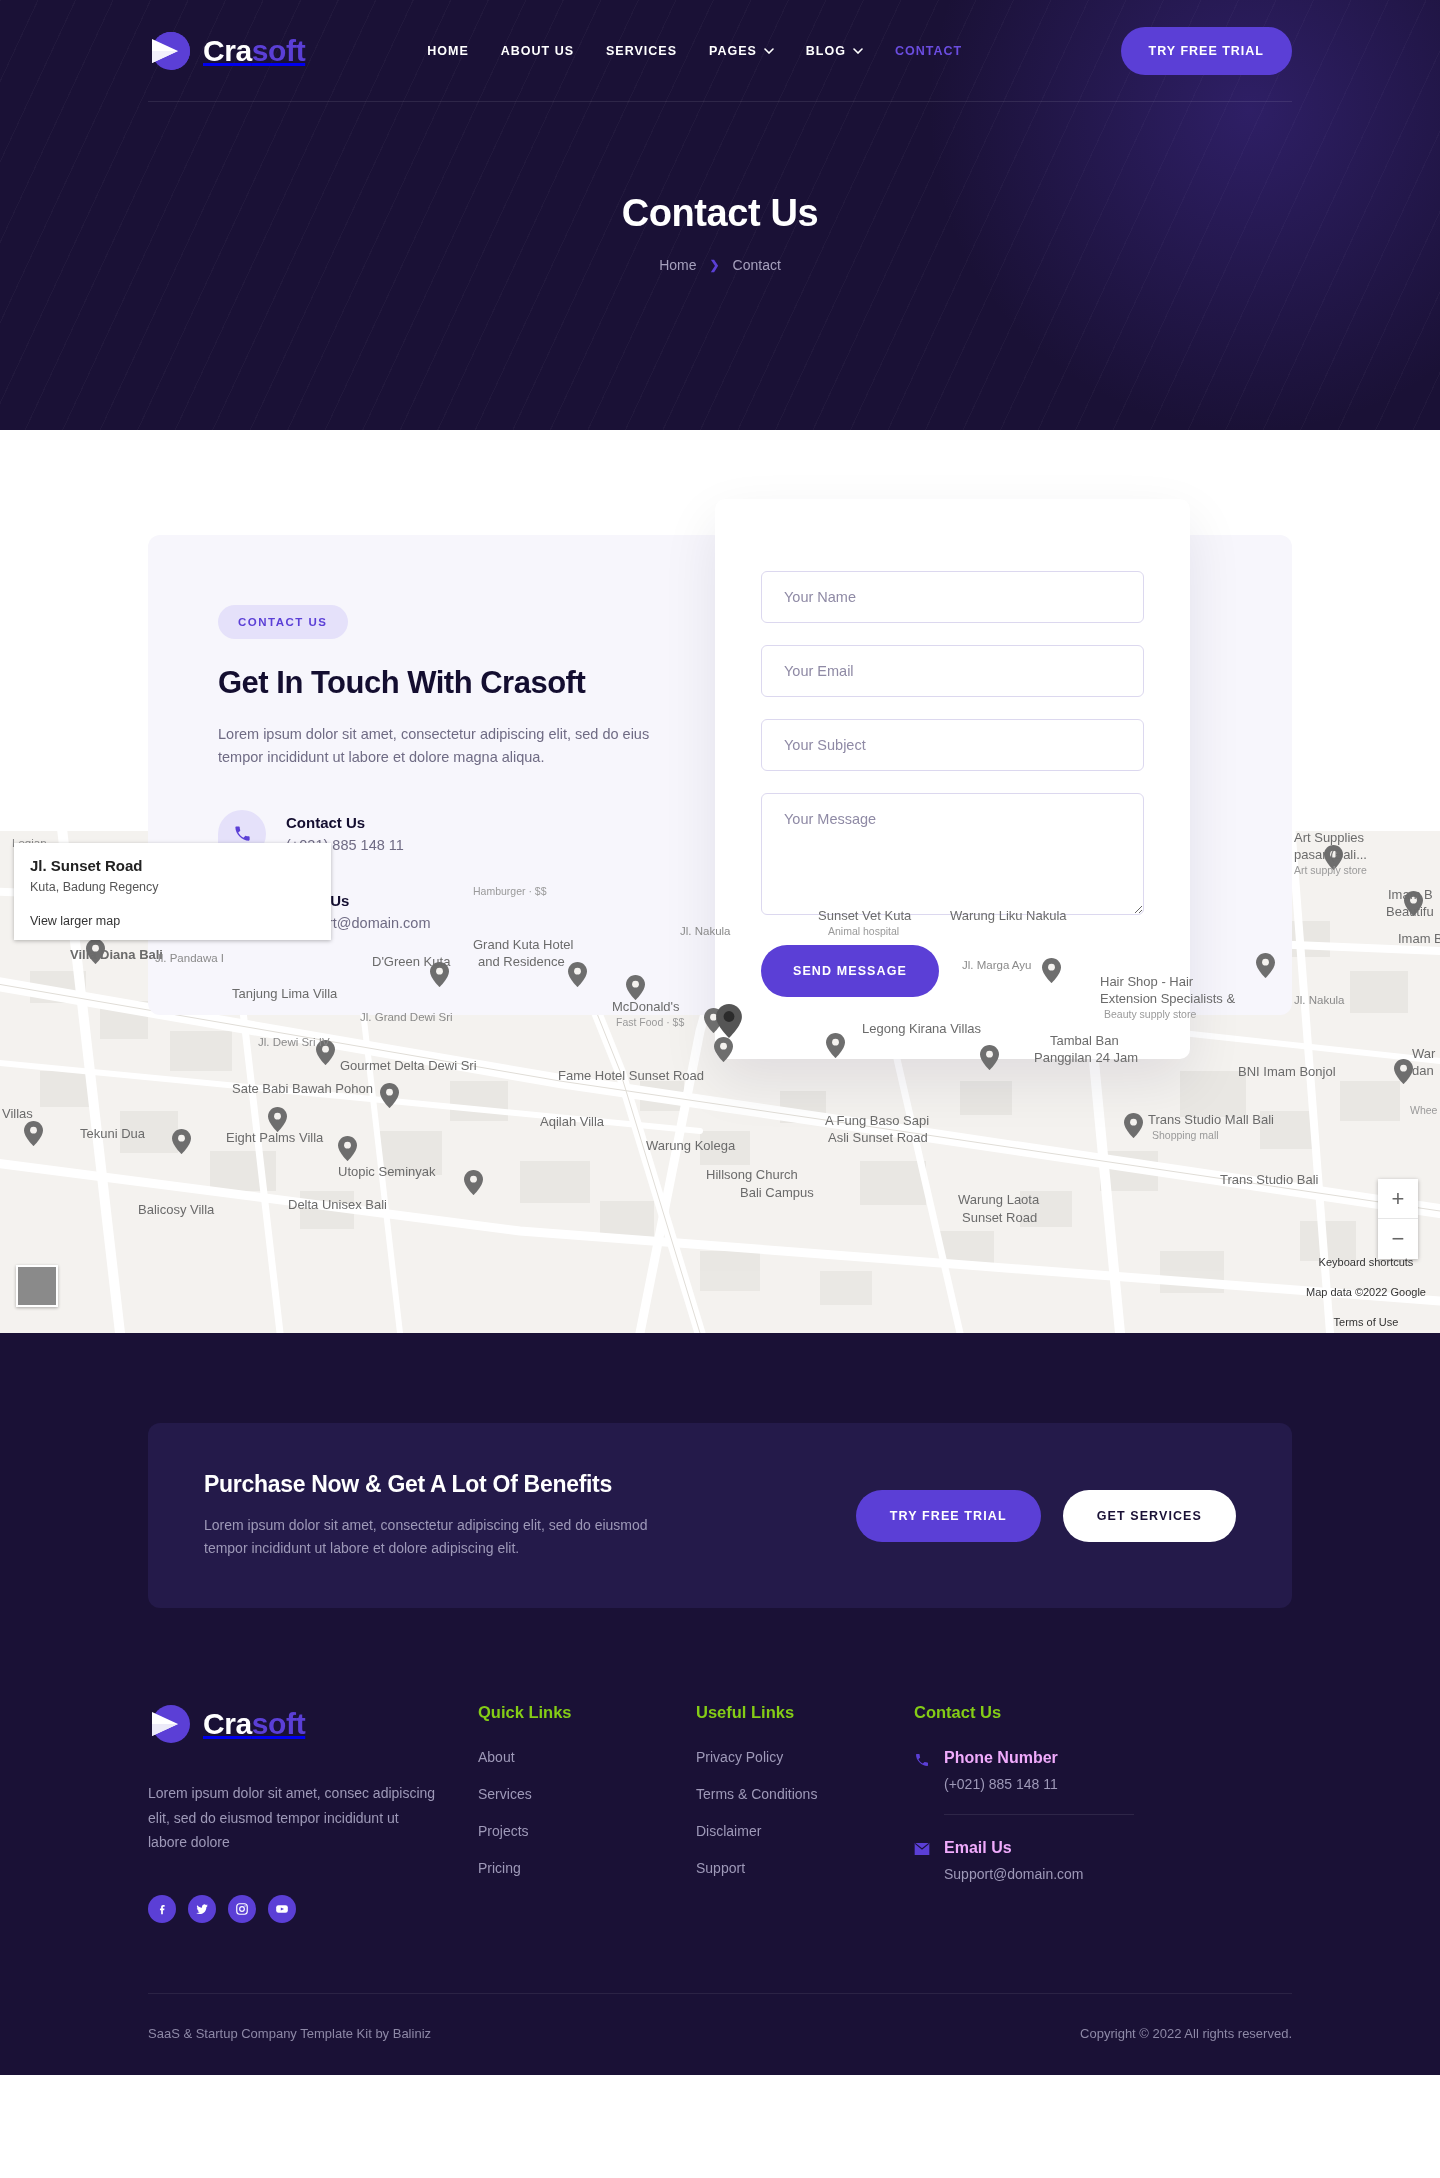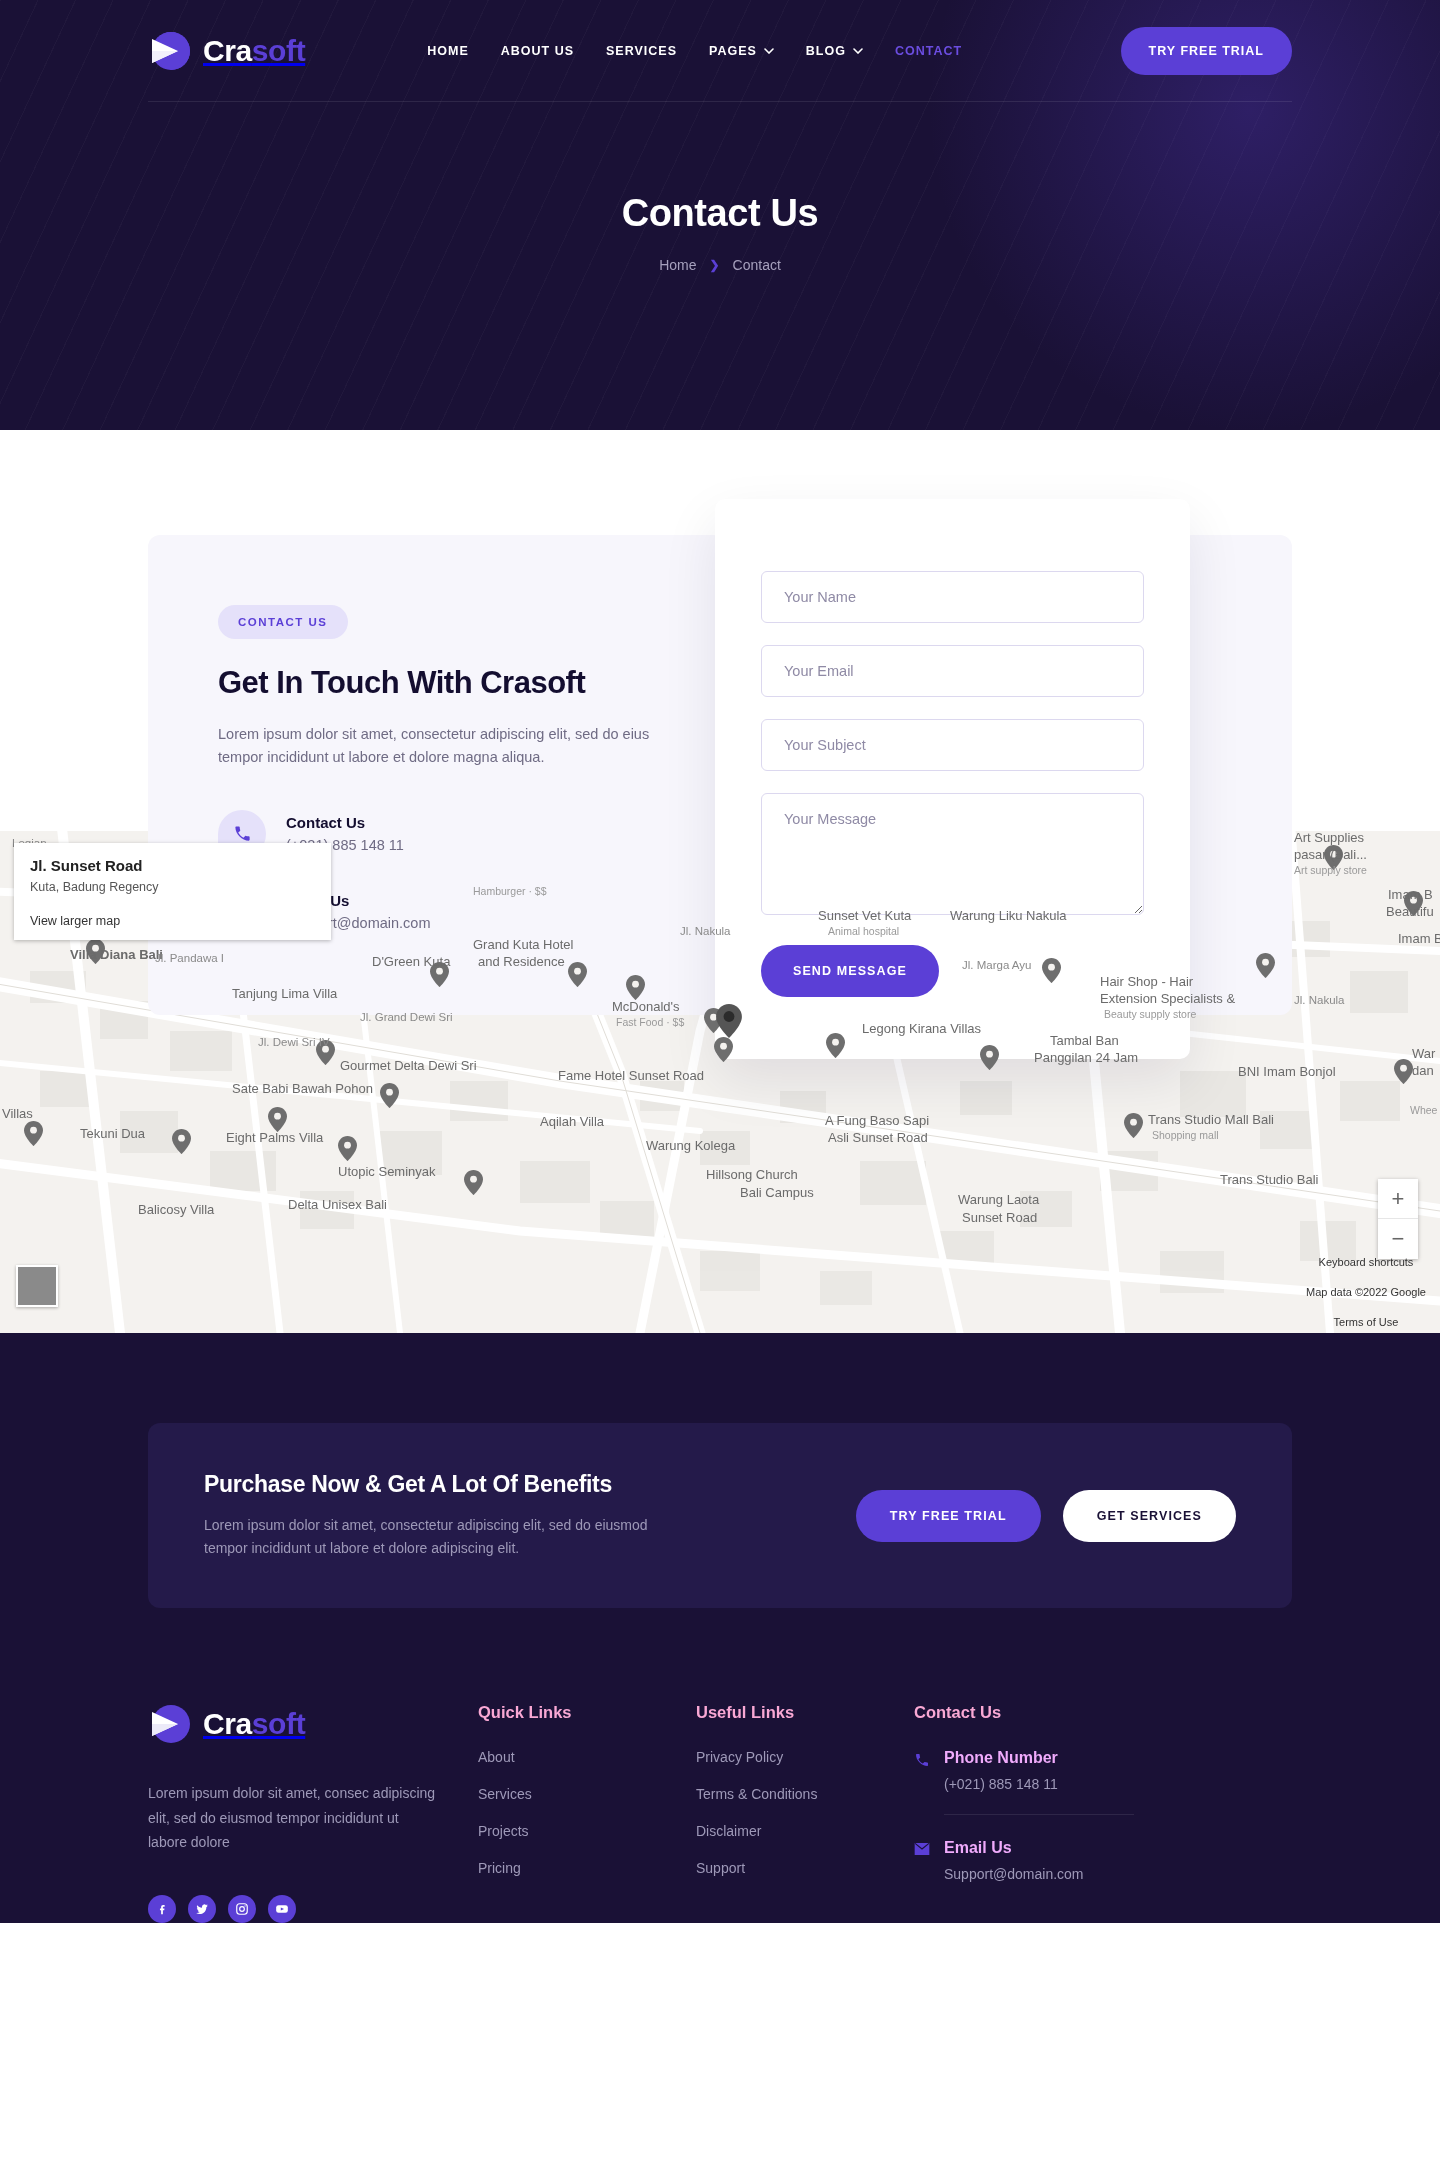--- a/index.html
+++ b/index.html
@@ -286,21 +286,21 @@
   .f-desc { margin-top:36px; font-size:14px; line-height:1.75; color:#9e99b8; max-width:290px; }
   .socials { margin-top:40px; display:flex; gap:12px; }
   .soc {
     width:28px; height:28px; border-radius:50%;
     background:#5b3fd6;
     display:flex; align-items:center; justify-content:center;
     cursor:pointer;
   }
   .f-col { width:218px; }
   .f-col.contact-col { width:auto; flex:1; }
-  .f-h { font-size:16.5px; font-weight:bold; color:#f9a8d4; margin-bottom:27px; }
+  .f-h { font-size:16.5px; font-weight:bold; color:#84cc16; margin-bottom:27px; }
   .f-link { display:block; font-size:14px; color:#9e99b8; text-decoration:none; margin-bottom:21px; }
   .fc-item { display:flex; gap:14px; align-items:flex-start; }
   .fc-ico { margin-top:3px; flex:0 0 16px; }
   .fc-title { font-size:16px; font-weight:bold; color:#f0abfc; }
   .fc-sub { margin-top:9px; font-size:14px; color:#9e99b8; }
   .fc-div { height:1px; background:rgba(255,255,255,0.09); margin:22px 0 24px 30px; width:190px; }
 
   .footer-bottom {
     width:1144px; margin:70px auto 0 auto;
     border-top:1px solid rgba(255,255,255,0.08);
@@ -756,13 +756,17 @@
         </span>
         <div>
           <div class="fc-title">Email Us</div>
           <div class="fc-sub">Support@domain.com</div>
         </div>
       </div>
     </div>
 
   </div>
 
+  <div class="footer-bottom">
+    <div class="fb-left">SaaS &amp; Startup Company Template Kit by Baliniz</div>
+    <div class="fb-right">Copyright © 2022 All rights reserved.</div>
+  </div>
 </div>
 
 </body></html>

